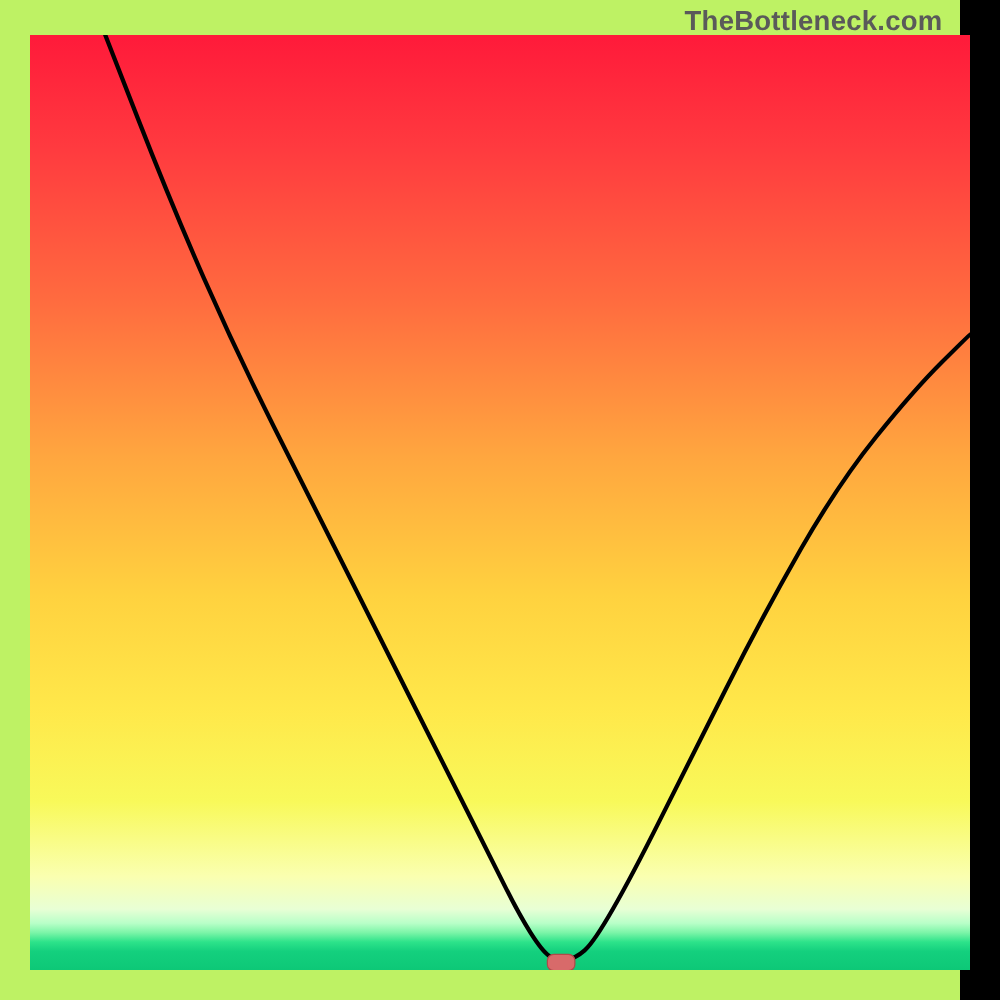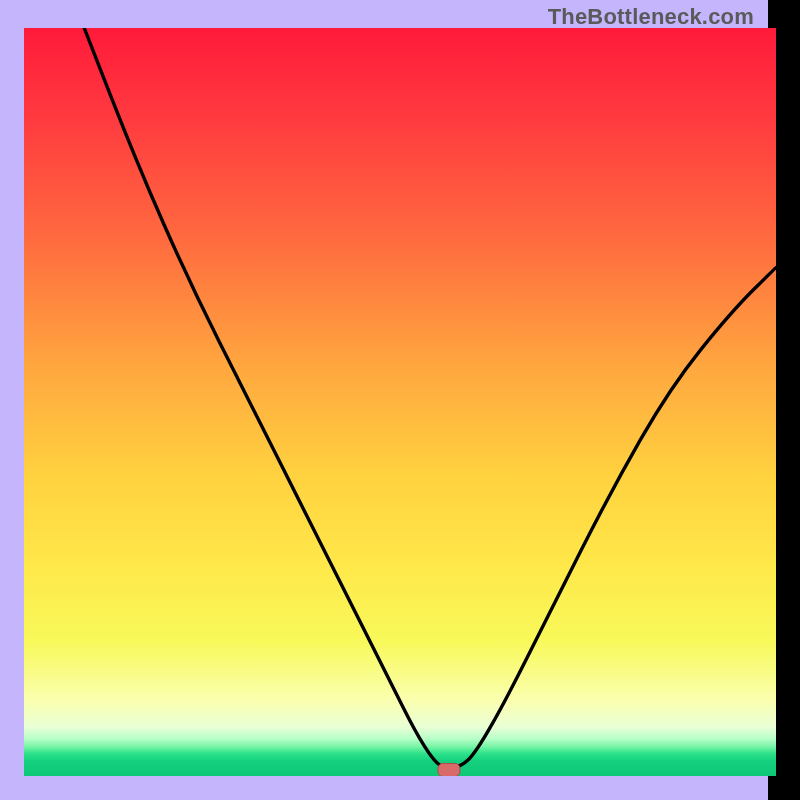--- a/index.html
+++ b/index.html
@@ -8,21 +8,21 @@
     width: 800px;
     height: 800px;
     background: #000;
     font-family: Arial, Helvetica, sans-serif;
     overflow: hidden;
   }
   .frame {
     position: relative;
     width: 768px;
     height: 800px;
-    background: #c4b5fd;
+    background: #bef264;
   }
   .watermark {
     position: absolute;
     top: 4px;
     right: 14px;
     color: #5a5a5a;
     font-size: 22px;
     font-weight: 600;
     letter-spacing: 0.2px;
     z-index: 5;

